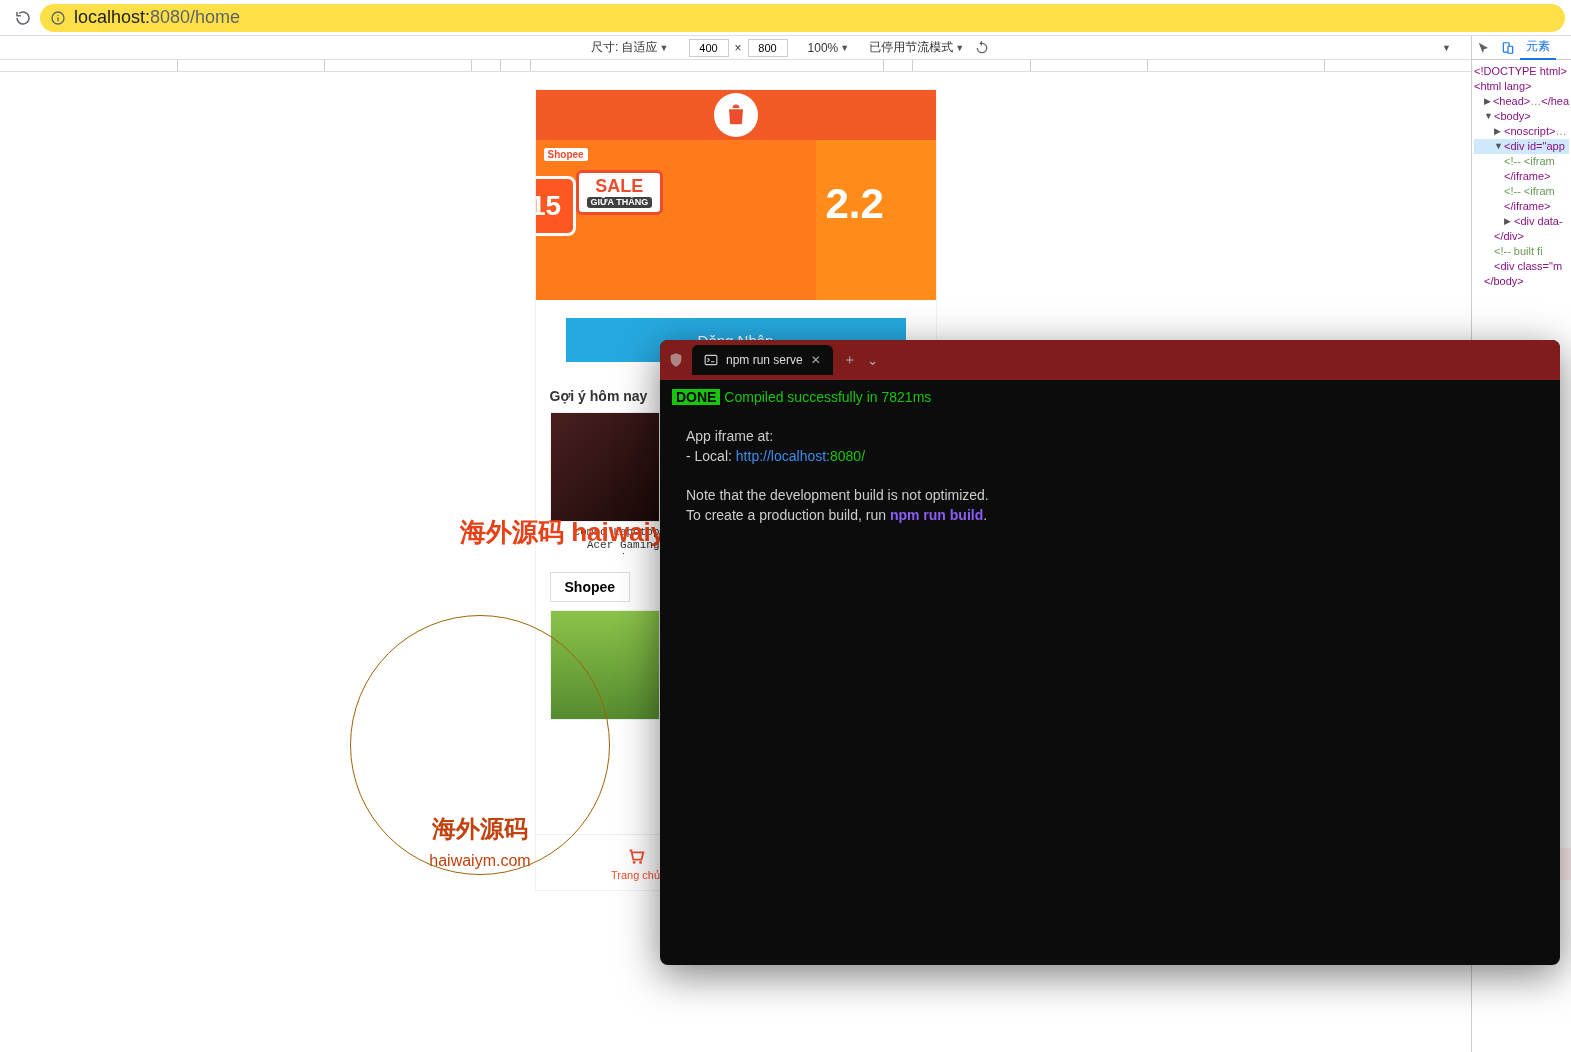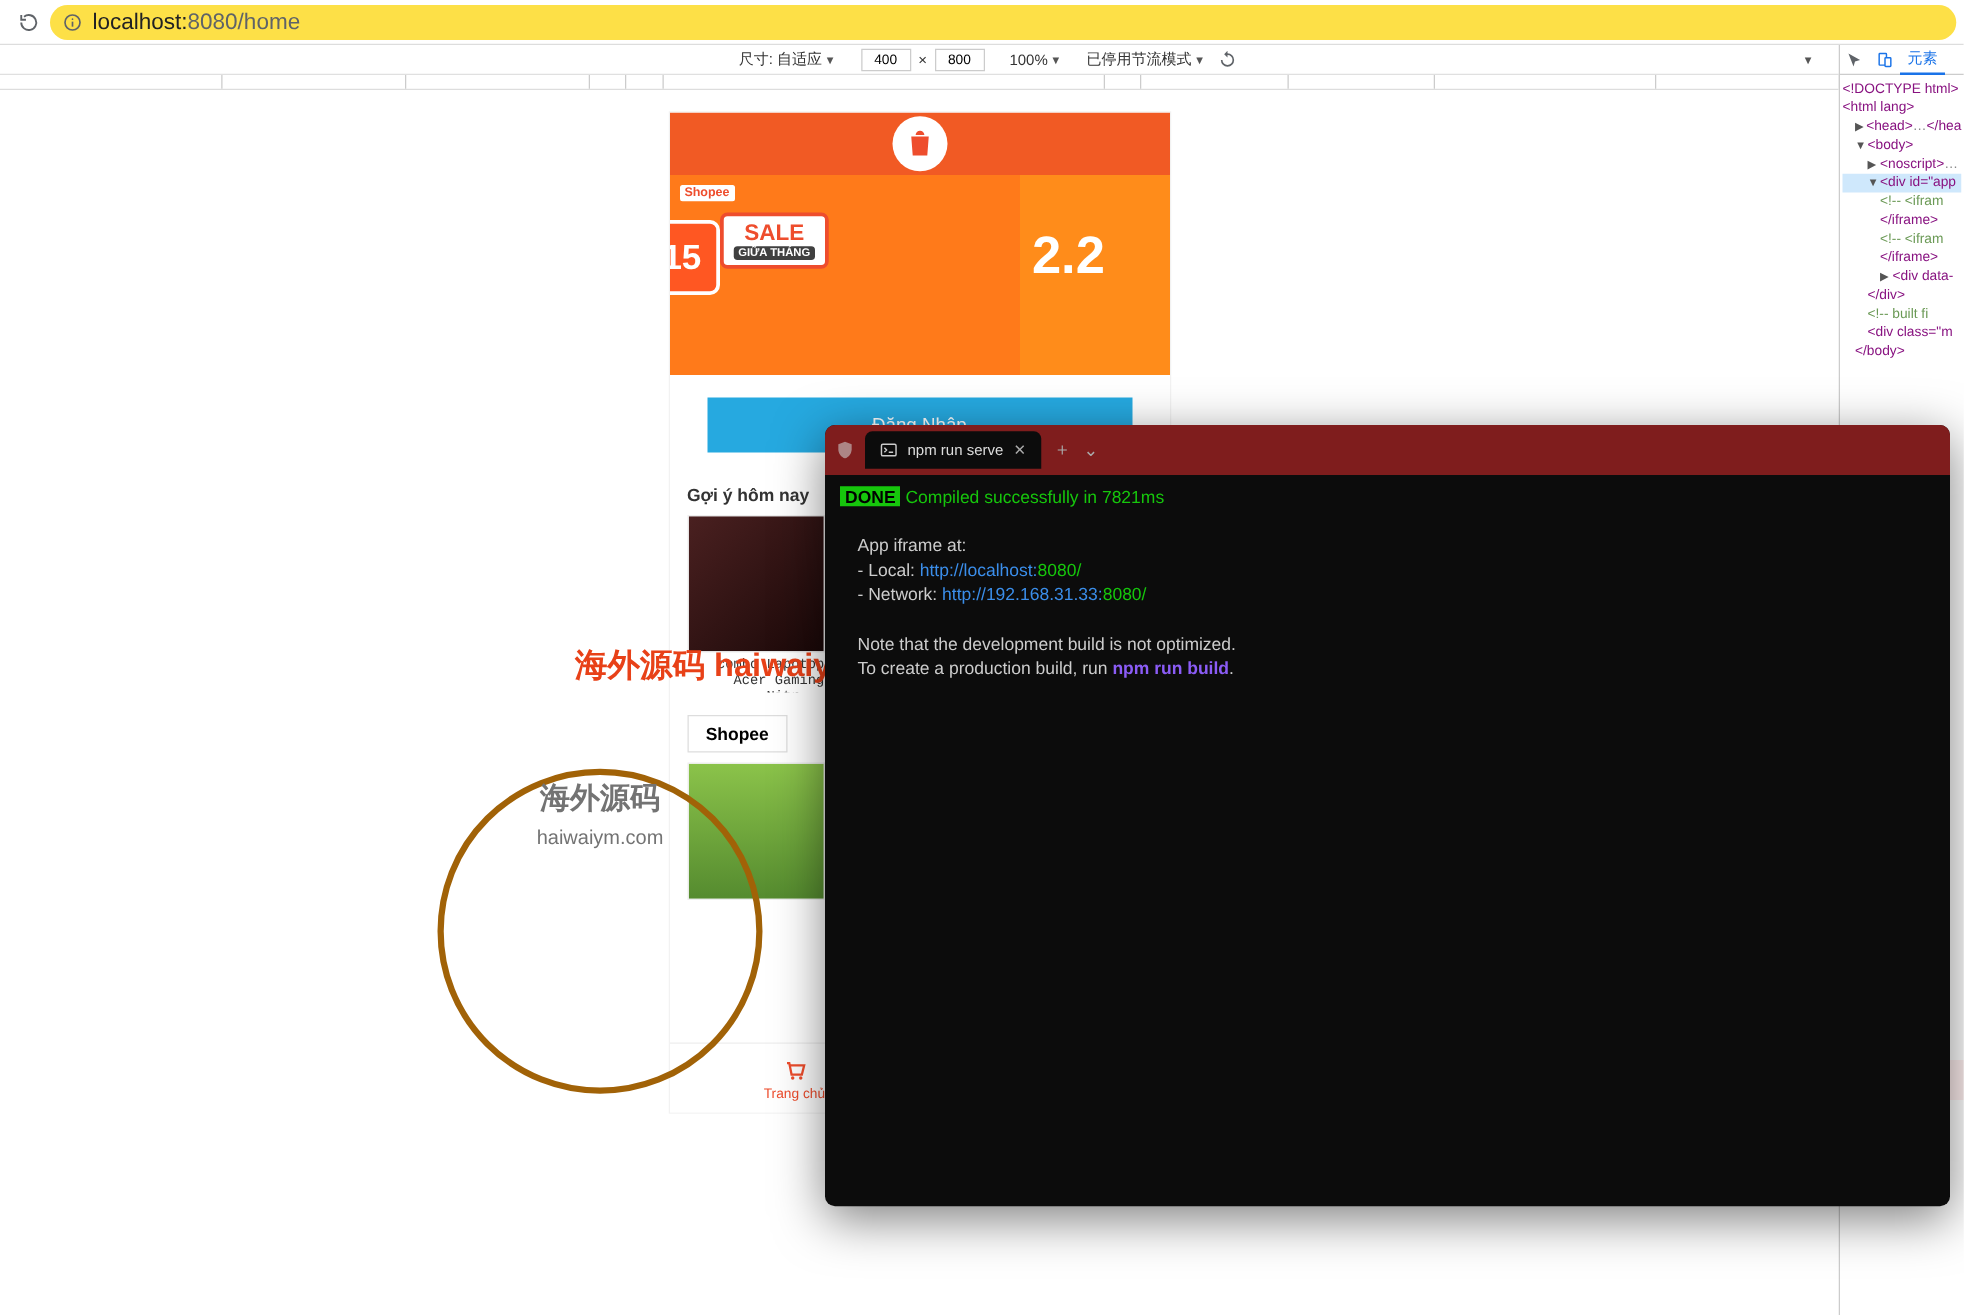--- a/index.html
+++ b/index.html
@@ -60,21 +60,21 @@
 .product { width: 110px; }
 .product .img { width: 100%; height: 110px; background: #bbb; border: 1px solid #eee; }
 .product .name { font-size: 11px; text-align: right; color: #333; margin-top: 4px; line-height: 1.2; height: 28px; overflow: hidden; font-family: Liberation Mono, monospace; }
 .shop-tab { display: inline-block; background: #fff; border: 1px solid #ddd; padding: 6px 14px; font-size: 14px; font-weight: 600; margin: 8px 14px; }
 .bottom-nav { position: absolute; bottom: 0; left: 0; right: 0; height: 56px; border-top: 1px solid #eee; background: #fff; display: flex; }
 .bottom-nav .item { flex: 1; display: flex; flex-direction: column; align-items: center; justify-content: center; font-size: 11px; gap: 2px; }
 .bottom-nav .item.active { color: #ee4d2d; }
 
 
 .wm-text { position: absolute; color: #e84118; font-weight: 700; pointer-events: none; }
-.wm-circle { position: absolute; width: 260px; height: 260px; border: 5px solid #a16207; border-radius: 50%; pointer-events: none; display: flex; align-items: flex-start; justify-content: center; color: #737373; font-weight: 700; font-size: 24px; }
+.wm-circle { position: absolute; width: 260px; height: 260px; border: 1px solid #a16207; border-radius: 50%; pointer-events: none; display: flex; align-items: flex-end; justify-content: center; color: #c2410c; font-weight: 700; font-size: 24px; }
 
 
 .terminal { position: absolute; left: 660px; top: 340px; width: 900px; height: 625px; background: #0c0c0c; border-radius: 8px; box-shadow: 0 10px 40px rgba(0,0,0,.5); color: #ccc; font-family: Consolas, "Cascadia Mono", monospace; font-size: 14px; overflow: hidden; }
 .term-title { height: 40px; background: #7f1d1d; display: flex; align-items: center; padding: 12px 8px; }
 .term-tab { display: flex; align-items: center; gap: 8px; background: #0c0c0c; height: 30px; padding: 0 12px; border-radius: 6px 6px 0 0; font-size: 12px; color: #ddd; }
 .term-tab .close { color: #aaa; cursor: pointer; }
 .term-title .plus, .term-title .dd { color: #aaa; margin-left: 10px; font-size: 14px; cursor: pointer; }
 .term-body { padding: 8px 12px; line-height: 1.4; }
 .term-body .done { background: #16c60c; color: #000; padding: 0 4px; font-weight: bold; }
 .term-body .ok { color: #16c60c; }
@@ -297,19 +297,18 @@
     </div>
     <span class="plus">＋</span>
     <span class="dd">⌄</span>
   </div>
   <div class="term-body">
     <div><span class="done">DONE</span><span class="ok"> Compiled successfully in 7821ms</span></div>
     <br>
     <div style="padding-left:14px">
       <div>App iframe at:</div>
       <div><span>- Local:   </span><span class="url">http://localhost:</span><span class="port">8080/</span></div>
-      <div><span>- Network: </span><span class="url">http://192.168.31.33:</span><span class="port">8080/</span></div>
       <br>
       <div>Note that the development build is not optimized.</div>
       <div><span>To create a production build, run </span><span class="cmd">npm run build</span><span>.</span></div>
     </div>
   </div>
 </div>
 
 </body></html>

